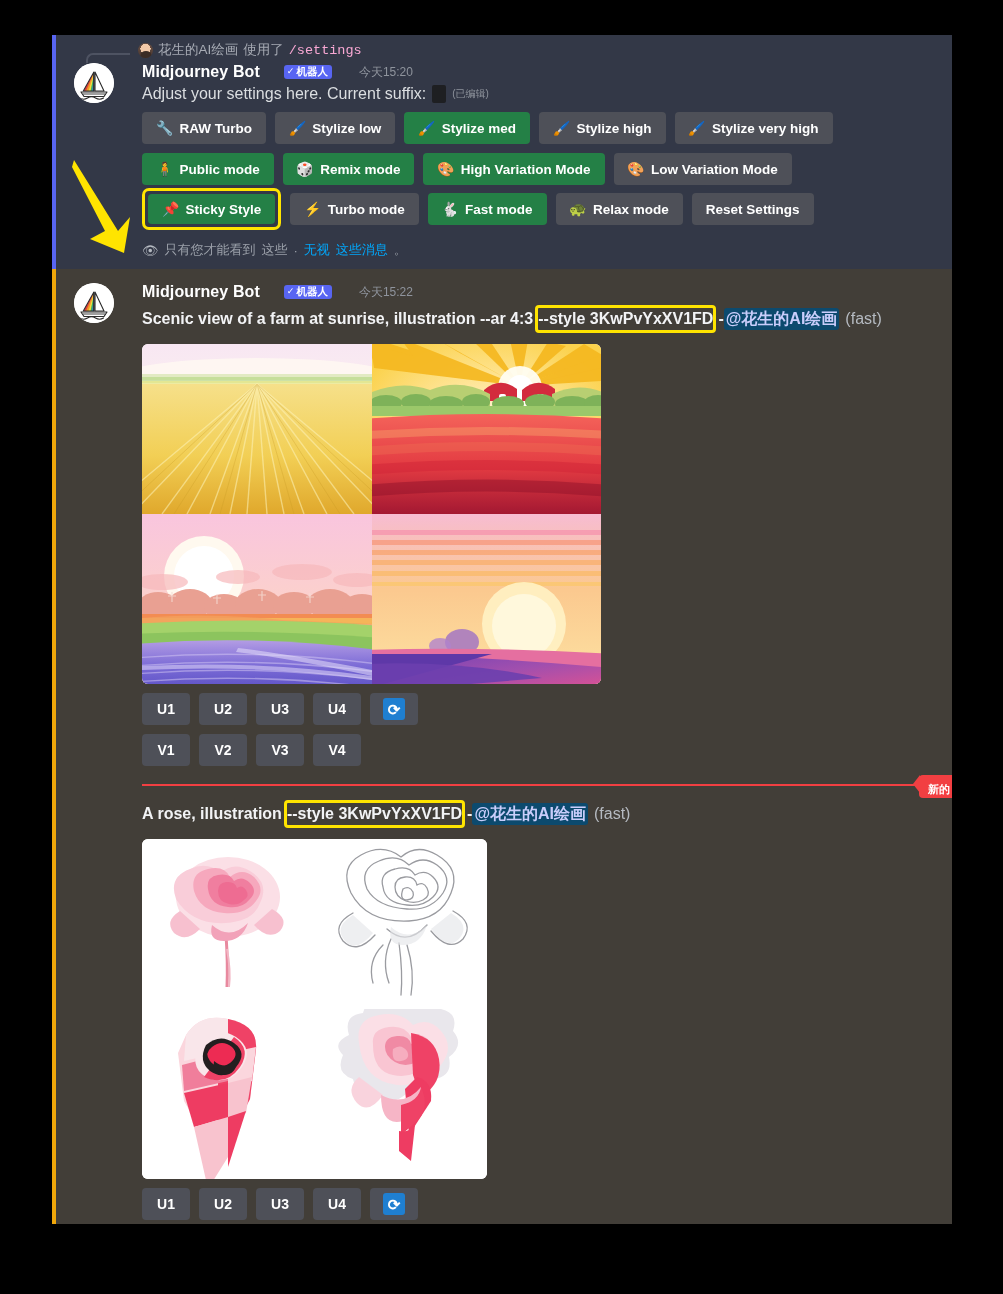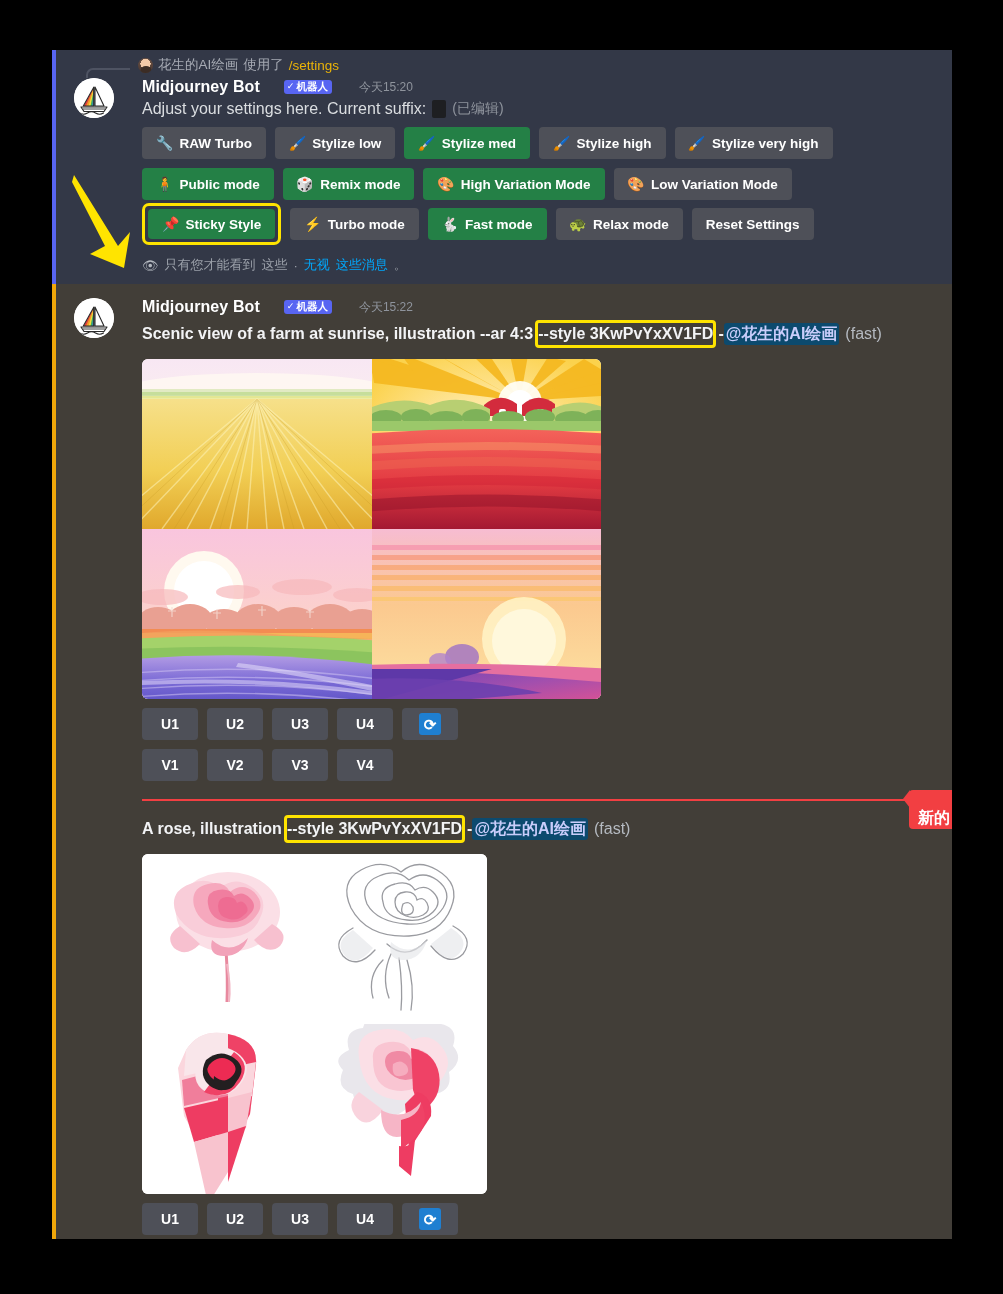--- a/index.html
+++ b/index.html
@@ -2,21 +2,21 @@
 <html><head>
 <meta charset="utf-8">
 <style>
   * { box-sizing: border-box; margin:0; padding:0; }
   html,body{ background:#000; }
   body{
     width:1003px; height:1294px;
     font-family:"Liberation Sans","DejaVu Sans",sans-serif;
     overflow:hidden; position:relative;
   }
-  .stage{ position:absolute; left:52px; top:50px; width:900px; height:1224px; overflow:hidden; }
+  .stage{ position:absolute; left:52px; top:35px; width:900px; height:1224px; overflow:hidden; }
 
   
   .msg-ephemeral{
     background:#333847;
     border-left:4px solid #5865f2;
     padding:8px 0 10px 0;
     position:relative;
   }
   .reply-line{
     position:relative;
@@ -41,42 +41,42 @@
                linear-gradient(#6a5144,#4a3730);
     display:inline-block; flex:0 0 auto;
     position:relative; overflow:hidden;
   }
   .mini-avatar::after{
     content:""; position:absolute; left:50%; top:56%;
     transform:translateX(-50%);
     width:11px;height:9px;border-radius:50% 50% 0 0;
     background:#3b2c25;
   }
-  .slash{ color:#eab308; }
+  .slash{ color:#f9a8d4;font-family:Liberation Mono, monospace; }
 
   .msg-body{ padding-left:14px; position:relative; }
   .avatar{
     position:absolute; left:18px; top:2px;
     width:40px;height:40px;border-radius:50%;
     background:#fff; overflow:hidden;
   }
   .avatar svg{ display:block; }
   .msg-content{ margin-left:72px; padding-right:20px; }
   .author-row{ display:flex; align-items:center; gap:24px; height:22px; }
   .author{ font-size:16px; font-weight:bold; color:#fff; letter-spacing:.1px; }
   .bot-tag{
     background:#5865f2; color:#fff; font-size:10.5px; font-weight:bold;
     border-radius:3px; padding:1px 4px 2px 3px; line-height:1.1;
     display:inline-flex; align-items:center; gap:2px;
   }
   .bot-tag .chk{ font-size:9px; }
   .timestamp{ font-size:12px; color:#8f949d; margin-left:3px; }
   .line-text{ font-size:16px; color:#dbdee1; margin-top:2px; display:flex; align-items:center; gap:6px; }
   .redact{ display:inline-block; width:14px; height:18px; background:#1e1f22; border-radius:2px; }
-  .edited{ font-size:14px; color:#8f949d; }
+  .edited{ font-size:10px; color:#8f949d; }
 
   
   .select{
     margin-top:14px; width:400px; height:42px; background:#1e1f22;
     border-radius:6px; display:flex; align-items:center;
     justify-content:space-between; padding:0 16px 0 16px;
     color:#dbdee1; font-size:16px; font-weight:bold;
     border:1px solid #2b2d31;
   }
   .chev{ color:#b5bac1; font-size:14px; }
@@ -124,40 +124,40 @@
   }
   .fast{ color:#b5bac1; font-weight:normal; margin-left:6px; }
 
   
   .imgcard{ margin-top:11px; border-radius:6px; overflow:hidden; background:#fff; }
   .grid4{ display:grid; grid-template-columns:1fr 1fr; grid-template-rows:1fr 1fr; gap:0; }
   .grid4 > div{ overflow:hidden; position:relative; }
 
   .uv-row{ display:flex; gap:9px; margin-top:9px; }
   .uvbtn{
-    width:56px; height:32px; border-radius:4px; background:#4e5058;
+    width:48px; height:32px; border-radius:4px; background:#4e5058;
     color:#fff; font-size:14px; font-weight:bold;
     display:flex; align-items:center; justify-content:center; cursor:pointer; border:none;
   }
   .uvbtn.icon{ color:#fff; }
   .redo{
     width:22px;height:22px;border-radius:3px;background:#1f7fd1;
     display:flex;align-items:center;justify-content:center;
     color:#fff;font-size:15px;line-height:1;
   }
 
   
   .new-divider{
     position:relative; height:2px; background:#f23f42;
     margin:18px 0 0 0;
   }
   .new-badge{
     position:absolute; right:-4px; top:-9px;
-    background:#f23f42; color:#fff; font-size:16px; font-weight:bold;
-    padding:18px 6px 2px 9px; border-radius:4px 0 0 4px;
+    background:#f23f42; color:#fff; font-size:11px; font-weight:bold;
+    padding:8px 6px 2px 9px; border-radius:4px 0 0 4px;
     line-height:1.2;
   }
   .new-badge::before{
     content:""; position:absolute; left:-6px; top:0; bottom:0;
     width:0; height:0; border-top:9px solid transparent;
     border-bottom:9px solid transparent; border-right:7px solid #f23f42;
   }
 
   
   .arrow-anno{ position:absolute; left:10px; top:120px; pointer-events:none; z-index:20; }

